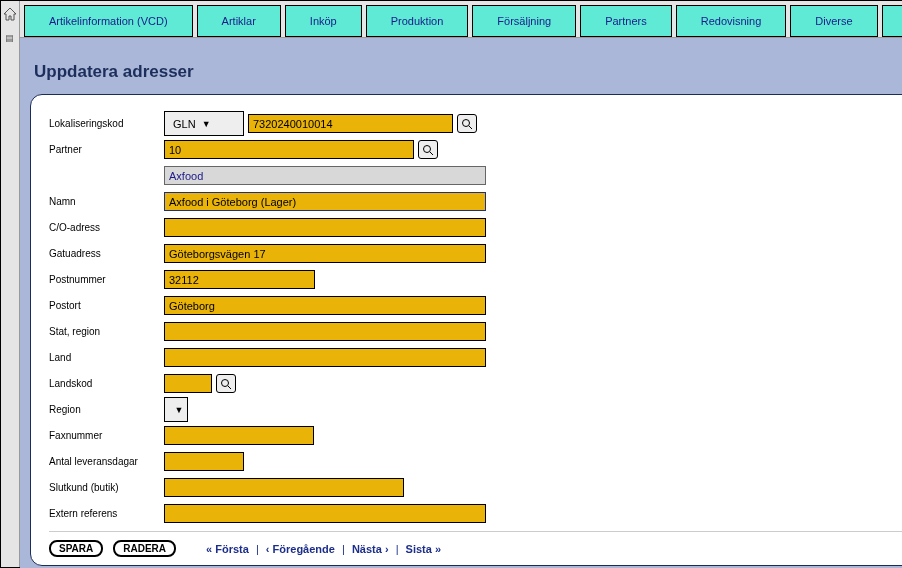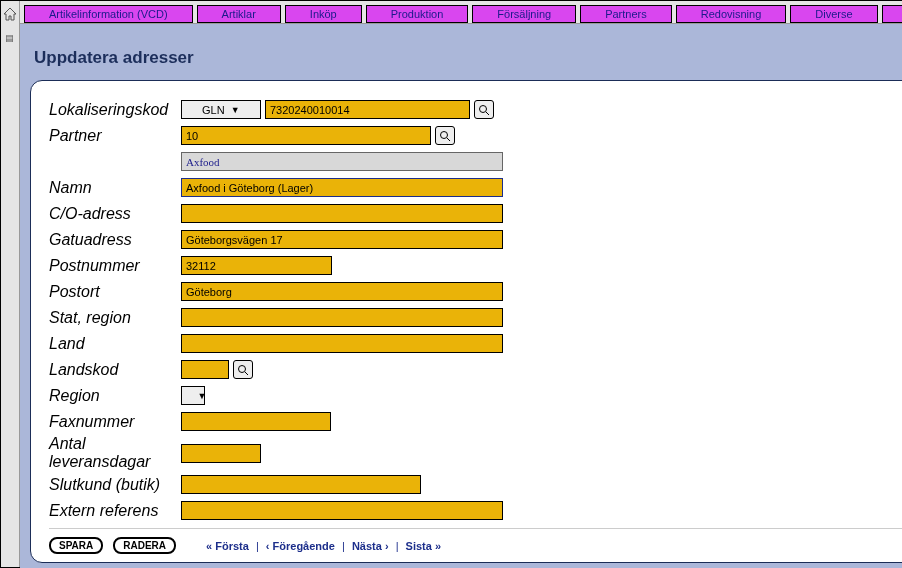--- a/index.html
+++ b/index.html
@@ -45,27 +45,27 @@
     background: #abb7d9;
   }
   .topbar {
     display: flex;
     gap: 4px;
     padding: 4px 4px 0 4px;
     background: #e5e5e5;
     border-bottom: 1px solid #999;
   }
   .topbtn {
-    background: #d946ef;
+    background: #5eead4;
     border: 1px solid #000;
     padding: 1px 24px;
     font-size: 11px;
     font-family: inherit;
     color: #1a1a8a;
-    height: 18px;
+    height: 32px;
     line-height: 14px;
     cursor: pointer;
     white-space: nowrap;
   }
   .content {
     flex: 1;
     background: #abb7d9;
     padding: 10px 10px 6px 10px;
     display: flex;
     flex-direction: column;
@@ -88,46 +88,45 @@
   .form {
     flex: 1;
   }
   .row {
     display: flex;
     align-items: center;
     min-height: 25px;
     margin-bottom: 1px;
   }
   .label {
-    width: 132px;
-    font-size: 16px;
+    width: 115px;
+    font-size: 10px;
     color: #000;
-    font-style: italic;
   }
   .field {
     display: flex;
     align-items: center;
     gap: 4px;
     flex: 1;
   }
   input[type="text"], .txt {
     font-family: inherit;
     font-size: 11px;
     border: 1px solid #000;
     background: #eab308;
     height: 19px;
     padding: 0 4px;
   }
   .select {
     font-family: inherit;
     font-size: 11px;
     border: 1px solid #000;
     background: #eee;
-    height: 19px;
-    padding: 0 2px 0 20px;
+    height: 25px;
+    padding: 0 2px 0 8px;
     display: inline-flex;
     align-items: center;
     cursor: pointer;
     position: relative;
   }
   .select .arrow {
     margin-left: 6px;
     font-size: 9px;
   }
   .lookup {
@@ -135,21 +134,21 @@
     height: 19px;
     border: 1px solid #000;
     background: #eee;
     display: inline-flex;
     align-items: center;
     justify-content: center;
     cursor: pointer;
     border-radius: 3px;
   }
   .disp {
-    font-family: Liberation Serif, serif;
+    font-family: Liberation Sans, sans-serif;
     font-size: 11px;
     border: 1px solid #666;
     background: #d8d8d8;
     height: 19px;
     padding: 0 4px;
     display: inline-flex;
     align-items: center;
     color: #1a1a8a;
   }
   .footer {

